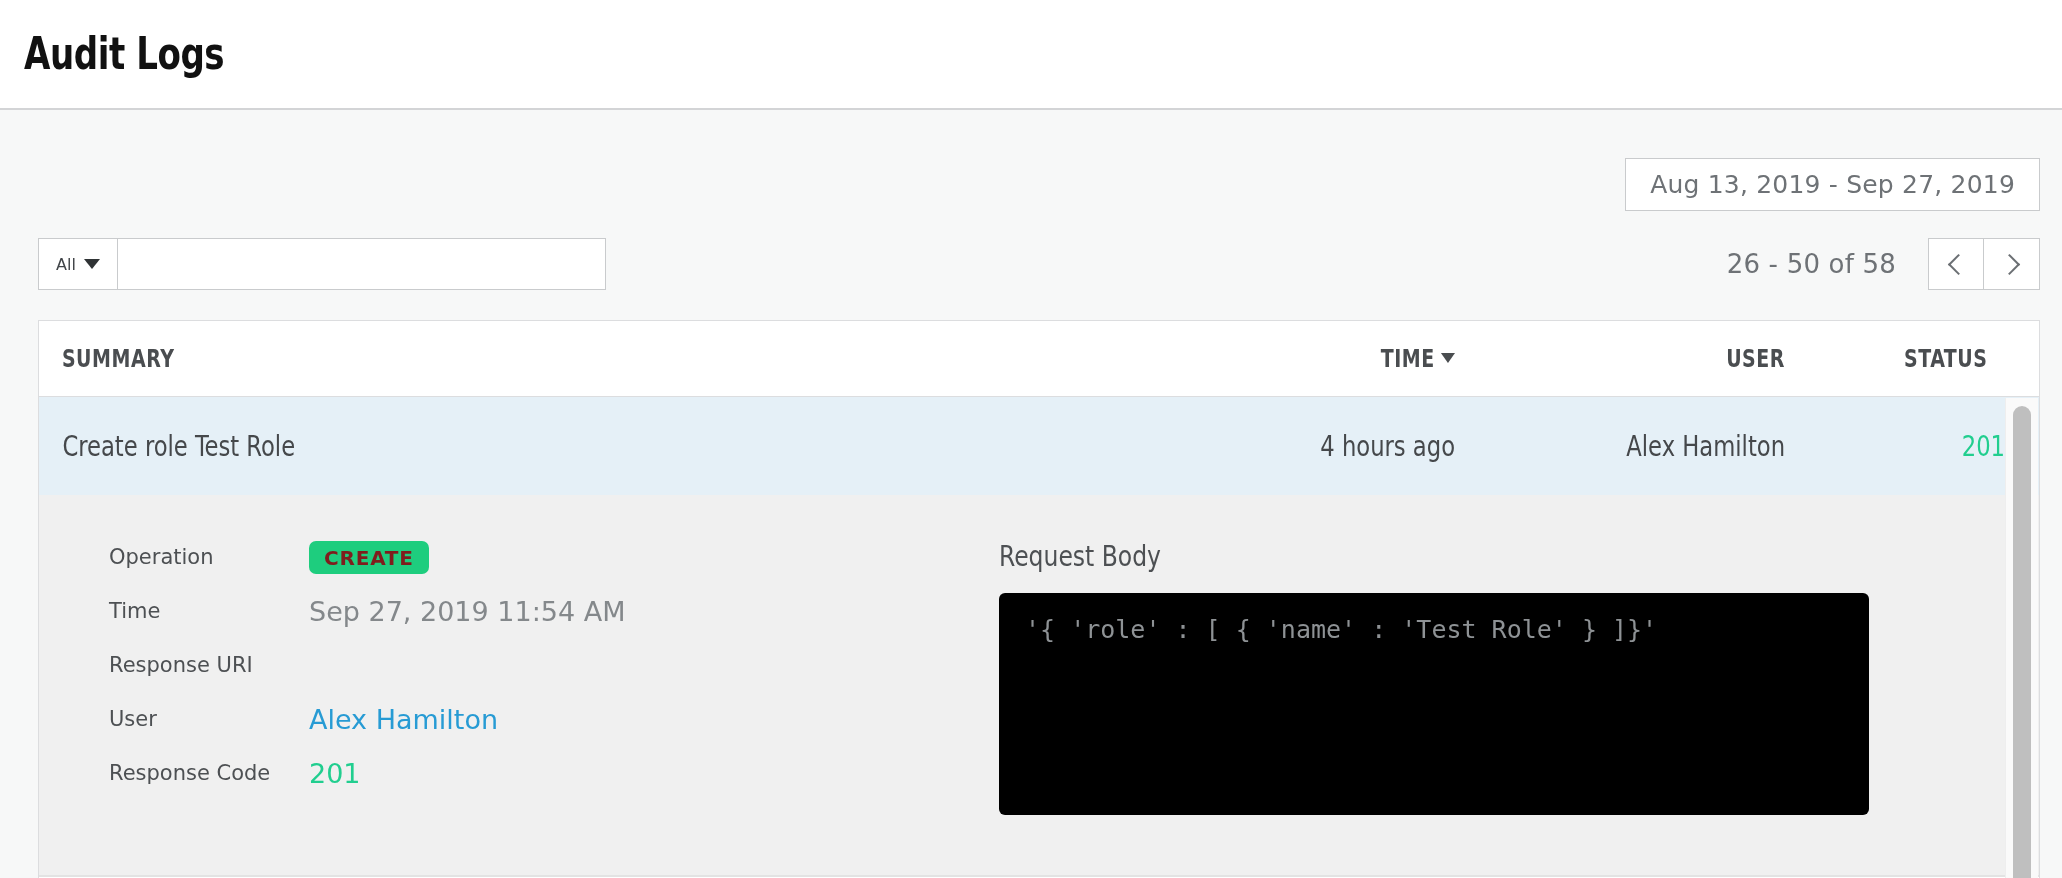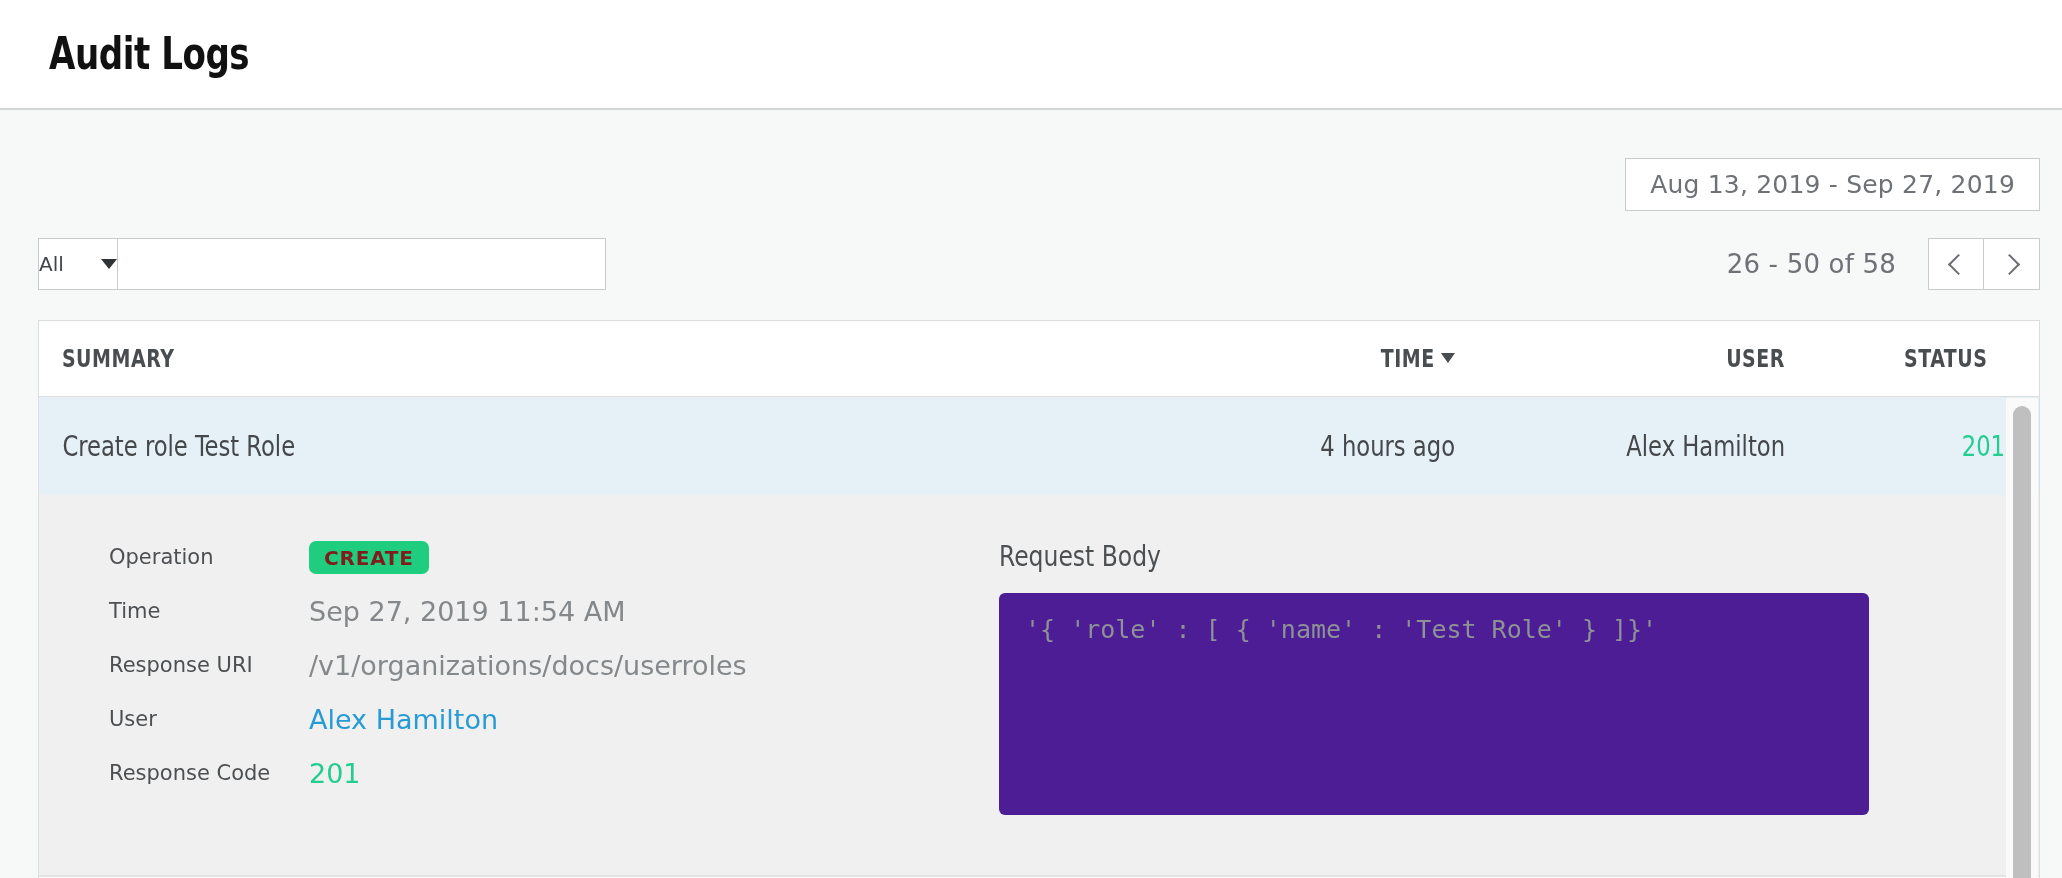--- a/index.html
+++ b/index.html
@@ -25,21 +25,21 @@
   }
 
   
   .page-header {
     height: 110px;
     background: #ffffff;
     border-bottom: 2px solid #d3d4d6;
     box-sizing: border-box;
     display: flex;
     align-items: center;
-    padding-left: 49px;
+    padding-left: 24px;
   }
   .page-title {
     font-family: "DejaVu Sans Condensed", "Liberation Sans Narrow", "DejaVu Sans", sans-serif;
     font-size: 44px;
     font-weight: bold;
     color: #111111;
     letter-spacing: -0.5px;
     line-height: 1;
     transform: scaleX(0.86);
     transform-origin: left center;
@@ -76,23 +76,23 @@
     align-items: stretch;
     height: 52px;
   }
   .filter-select {
     width: 80px;
     box-sizing: border-box;
     border: 1px solid #c9cbcd;
     background: #ffffff;
     display: flex;
     align-items: center;
-    justify-content: space-between;
+    justify-content: center;
     gap: 8px;
-    font-size: 20px;
+    font-size: 16px;
     color: #404448;
     cursor: pointer;
   }
   .caret-down {
     width: 0; height: 0;
     border-left: 8px solid transparent;
     border-right: 8px solid transparent;
     border-top: 10px solid #2f3335;
     display: inline-block;
   }
@@ -268,21 +268,21 @@
   }
   .rb-label {
     font-family: "DejaVu Sans Condensed", "Liberation Sans Narrow", "DejaVu Sans", sans-serif;
     font-size: 29px;
     color: #4d5053;
     margin-bottom: 20px;
     transform: scaleX(0.9);
     transform-origin: left center;
   }
   .rb-box {
-    background: #4c1d95;
+    background: #000000;
     border-radius: 6px;
     height: 222px;
     padding: 22px 26px;
     box-sizing: border-box;
     font-family: "DejaVu Sans Mono", "Liberation Mono", monospace;
     font-size: 25px;
     color: #8e9295;
     white-space: pre-wrap;
     word-break: break-all;
     overflow: hidden;
@@ -369,21 +369,20 @@
           <div class="badge">CREATE</div>
         </div>
 
         <div class="dl-row">
           <div class="dl-label">Time</div>
           <div class="dl-value">Sep 27, 2019 11:54 AM</div>
         </div>
 
         <div class="dl-row">
           <div class="dl-label">Response URI</div>
-          <div class="dl-value">/v1/organizations/docs/userroles</div>
         </div>
 
         <div class="dl-row">
           <div class="dl-label">User</div>
           <div class="dl-value link">Alex Hamilton</div>
         </div>
 
         <div class="dl-row">
           <div class="dl-label">Response Code</div>
           <div class="dl-value code-ok">201</div>

